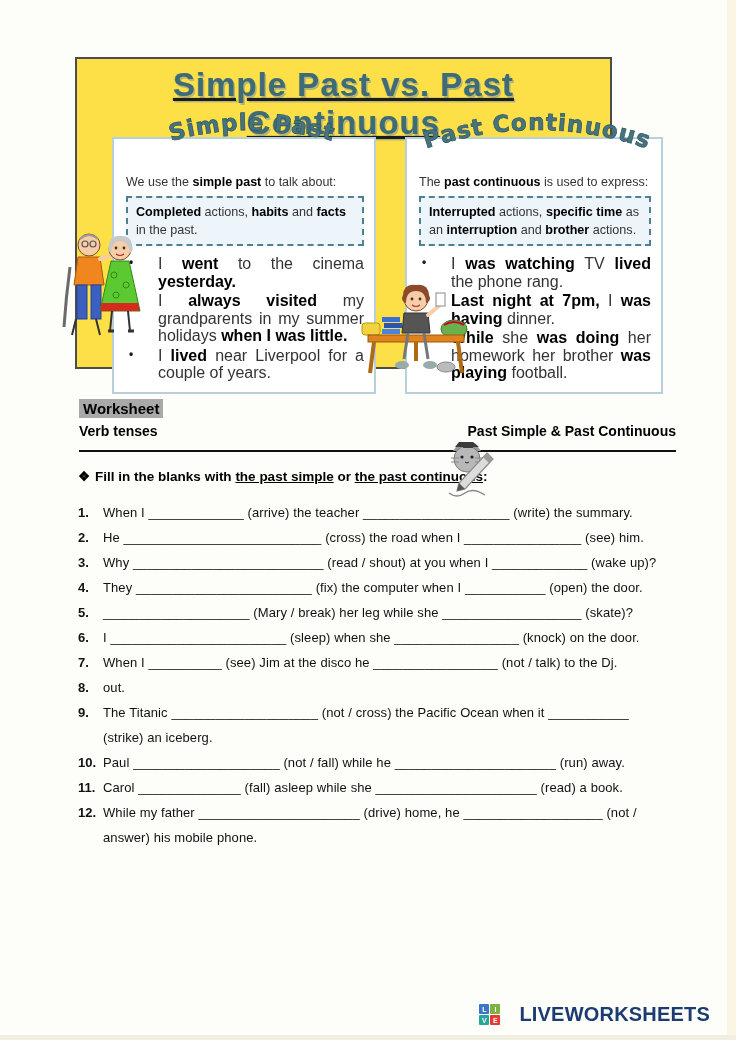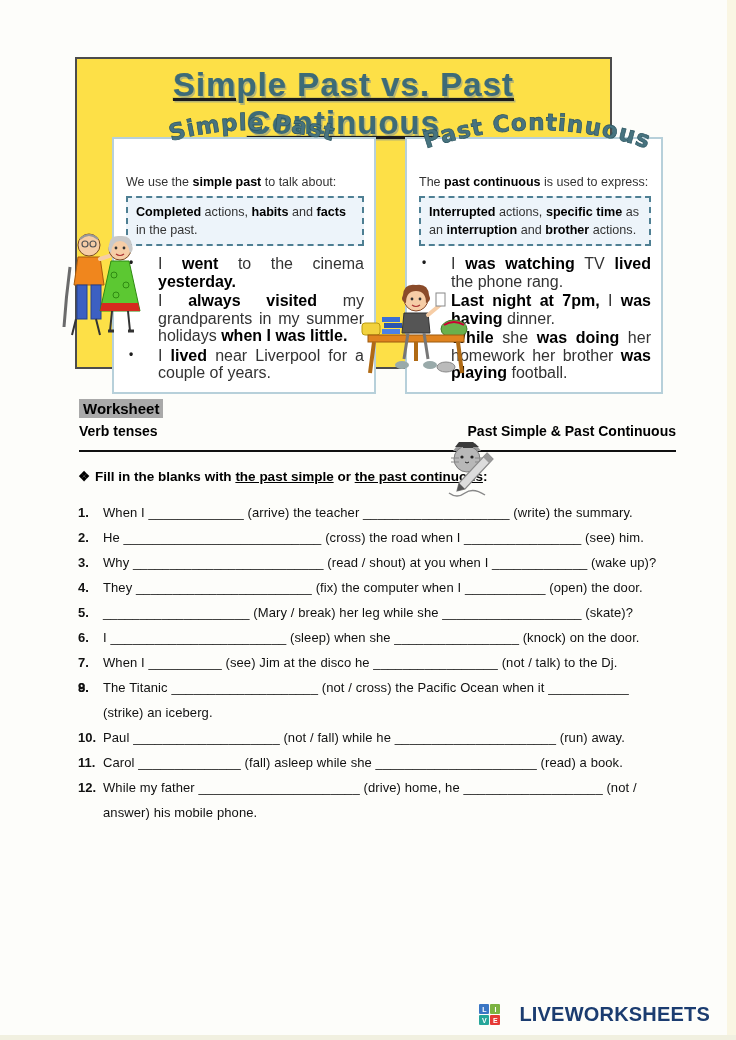--- a/index.html
+++ b/index.html
@@ -244,20 +244,21 @@
     <div class="ex-item">
       <span class="num">6.</span>
       <div class="ex-line">I ________________________ (sleep) when she _________________ (knock) on the door.</div>
     </div>
     <div class="ex-item">
       <span class="num">7.</span>
       <div class="ex-line">When I __________ (see) Jim at the disco he _________________ (not / talk) to the Dj.</div>
     </div>
     <div class="ex-item">
       <span class="num">8.</span>
+      <div class="ex-line">out.</div>
     </div>
     <div class="ex-item">
       <span class="num">9.</span>
       <div class="ex-line">The Titanic ____________________ (not / cross) the Pacific Ocean when it ___________</div>
       <div class="ex-line">(strike) an iceberg.</div>
     </div>
     <div class="ex-item">
       <span class="num">10.</span>
       <div class="ex-line">Paul ____________________ (not / fall) while he ______________________ (run) away.</div>
     </div>

